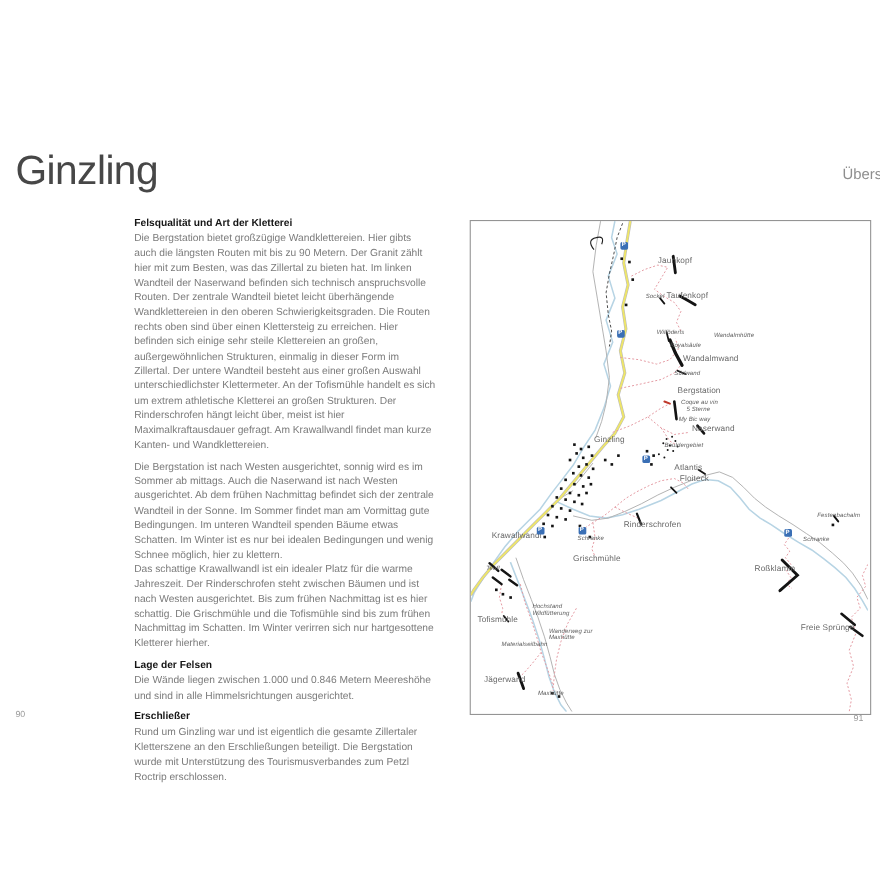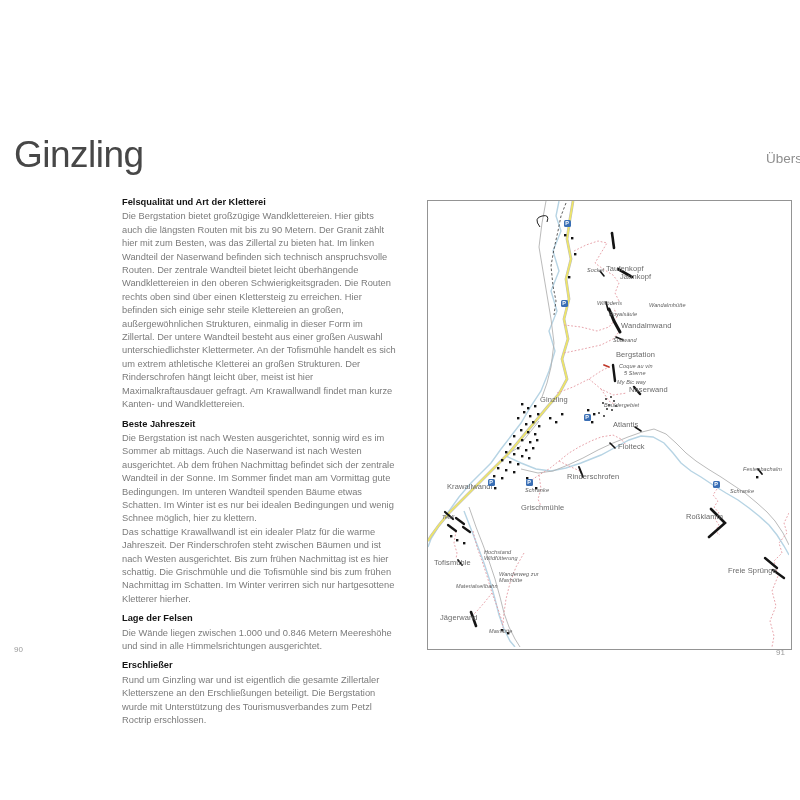--- a/index.html
+++ b/index.html
@@ -34,21 +34,20 @@
 <div class="sheet">
 
   <h1 class="page-title">Ginzling</h1>
 
   <div class="article">
       <div class="section">
         <h3>Felsqualität und Art der Kletterei</h3>
         <p>Die Bergstation bietet großzügige Wandklettereien. Hier gibts auch die längsten Routen mit bis zu 90 Metern. Der Granit zählt hier mit zum Besten, was das Zillertal zu bieten hat. Im linken Wandteil der Naserwand befinden sich technisch anspruchsvolle Routen. Der zentrale Wandteil bietet leicht überhängende Wandklettereien in den oberen Schwierigkeitsgraden. Die Routen rechts oben sind über einen Klettersteig zu erreichen. Hier befinden sich einige sehr steile Klettereien an großen, außergewöhnlichen Strukturen, einmalig in dieser Form im Zillertal. Der untere Wandteil besteht aus einer großen Auswahl unterschiedlichster Klettermeter. An der Tofismühle handelt es sich um extrem athletische Kletterei an großen Strukturen. Der Rinderschrofen hängt leicht über, meist ist hier Maximalkraftausdauer gefragt. Am Krawallwandl findet man kurze Kanten- und Wandklettereien.</p>
       </div>
       <div class="section">
-        <h3>Beste Jahreszeit</h3>
         <p>Die Bergstation ist nach Westen ausgerichtet, sonnig wird es im Sommer ab mittags. Auch die Naserwand ist nach Westen ausgerichtet. Ab dem frühen Nachmittag befindet sich der zentrale Wandteil in der Sonne. Im Sommer findet man am Vormittag gute Bedingungen. Im unteren Wandteil spenden Bäume etwas Schatten. Im Winter ist es nur bei idealen Bedingungen und wenig Schnee möglich, hier zu klettern.</p>
         <p>Das schattige Krawallwandl ist ein idealer Platz für die warme Jahreszeit. Der Rinderschrofen steht zwischen Bäumen und ist nach Westen ausgerichtet. Bis zum frühen Nachmittag ist es hier schattig. Die Grischmühle und die Tofismühle sind bis zum frühen Nachmittag im Schatten. Im Winter verirren sich nur hartgesottene Kletterer hierher.</p>
       </div>
       <div class="section">
         <h3>Lage der Felsen</h3>
         <p>Die Wände liegen zwischen 1.000 und 0.846 Metern Meereshöhe und sind in alle Himmelsrichtungen ausgerichtet.</p>
       </div>
       <div class="section">
         <h3>Erschließer</h3>
         <p>Rund um Ginzling war und ist eigentlich die gesamte Zillertaler Kletterszene an den Erschließungen beteiligt. Die Bergstation wurde mit Unterstützung des Tourismusverbandes zum Petzl Roctrip erschlossen.</p>
@@ -191,37 +190,37 @@
           <rect x="328" y="275" width="2.4" height="2.4"></rect>
           <rect x="98" y="276" width="2.4" height="2.4"></rect>
           <rect x="107" y="286" width="2.4" height="2.4"></rect>
           <rect x="66" y="286" width="2.4" height="2.4"></rect>
           <rect x="22" y="334" width="2.4" height="2.4"></rect>
           <rect x="28" y="338" width="2.4" height="2.4"></rect>
           <rect x="35" y="341" width="2.4" height="2.4"></rect>
         </g>
     </svg>
     <div>
-        <div class="mlabel" style="left: 192px; top: 32px; margin-top: 40px;">Jaunkopf</div>
+        <div class="mlabel" style="left: 170px; top: 32px;">Jaunkopf</div>
         <div class="mlabel minor" style="left: 159px; top: 66px;">Sockel</div>
         <div class="mlabel" style="left: 178px; top: 64px;">Taufenkopf</div>
         <div class="mlabel minor" style="left: 169px; top: 99px;">Wilföderls</div>
         <div class="mlabel minor" style="left: 221px; top: 101px;">Wandalmhütte</div>
         <div class="mlabel minor" style="left: 181px; top: 110px;">Royalsäule</div>
         <div class="mlabel" style="left: 193px; top: 121px;">Wandalmwand</div>
         <div class="mlabel minor" style="left: 185px; top: 136px;">Südwand</div>
         <div class="mlabel" style="left: 188px; top: 150px;">Bergstation</div>
         <div class="mlabel minor" style="left: 191px; top: 162px;">Coque au vin</div>
         <div class="mlabel minor" style="left: 196px; top: 169px;">5 Sterne</div>
         <div class="mlabel minor" style="left: 189px; top: 178px;">My Bic way</div>
         <div class="mlabel" style="left: 201px; top: 185px;">Naserwand</div>
         <div class="mlabel minor" style="left: 176px; top: 201px;">Bouldergebiet</div>
         <div class="mlabel" style="left: 112px; top: 195px;">Ginzling</div>
         <div class="mlabel" style="left: 185px; top: 220px;">Atlantis</div>
-        <div class="mlabel" style="left: 190px; top: 242px;">Floiteck</div>
+        <div class="mlabel" style="left: 190px; top: 230px;">Floiteck</div>
         <div class="mlabel" style="left: 139px; top: 272px;">Rinderschrofen</div>
         <div class="mlabel" style="left: 19px; top: 282px;">Krawallwandl</div>
         <div class="mlabel minor" style="left: 97px; top: 286px;">Schranke</div>
         <div class="mlabel" style="left: 93px; top: 303px;">Grischmühle</div>
         <div class="mlabel minor" style="left: 14px; top: 313px;">Teufl</div>
         <div class="mlabel" style="left: 258px; top: 312px;">Roßklamm</div>
         <div class="mlabel minor" style="left: 315px; top: 265px;">Festenbachalm</div>
         <div class="mlabel minor" style="left: 302px; top: 287px;">Schranke</div>
         <div class="mlabel" style="left: 6px; top: 358px;">Tofismühle</div>
         <div class="mlabel minor" style="left: 56px; top: 348px;">Hochstand

